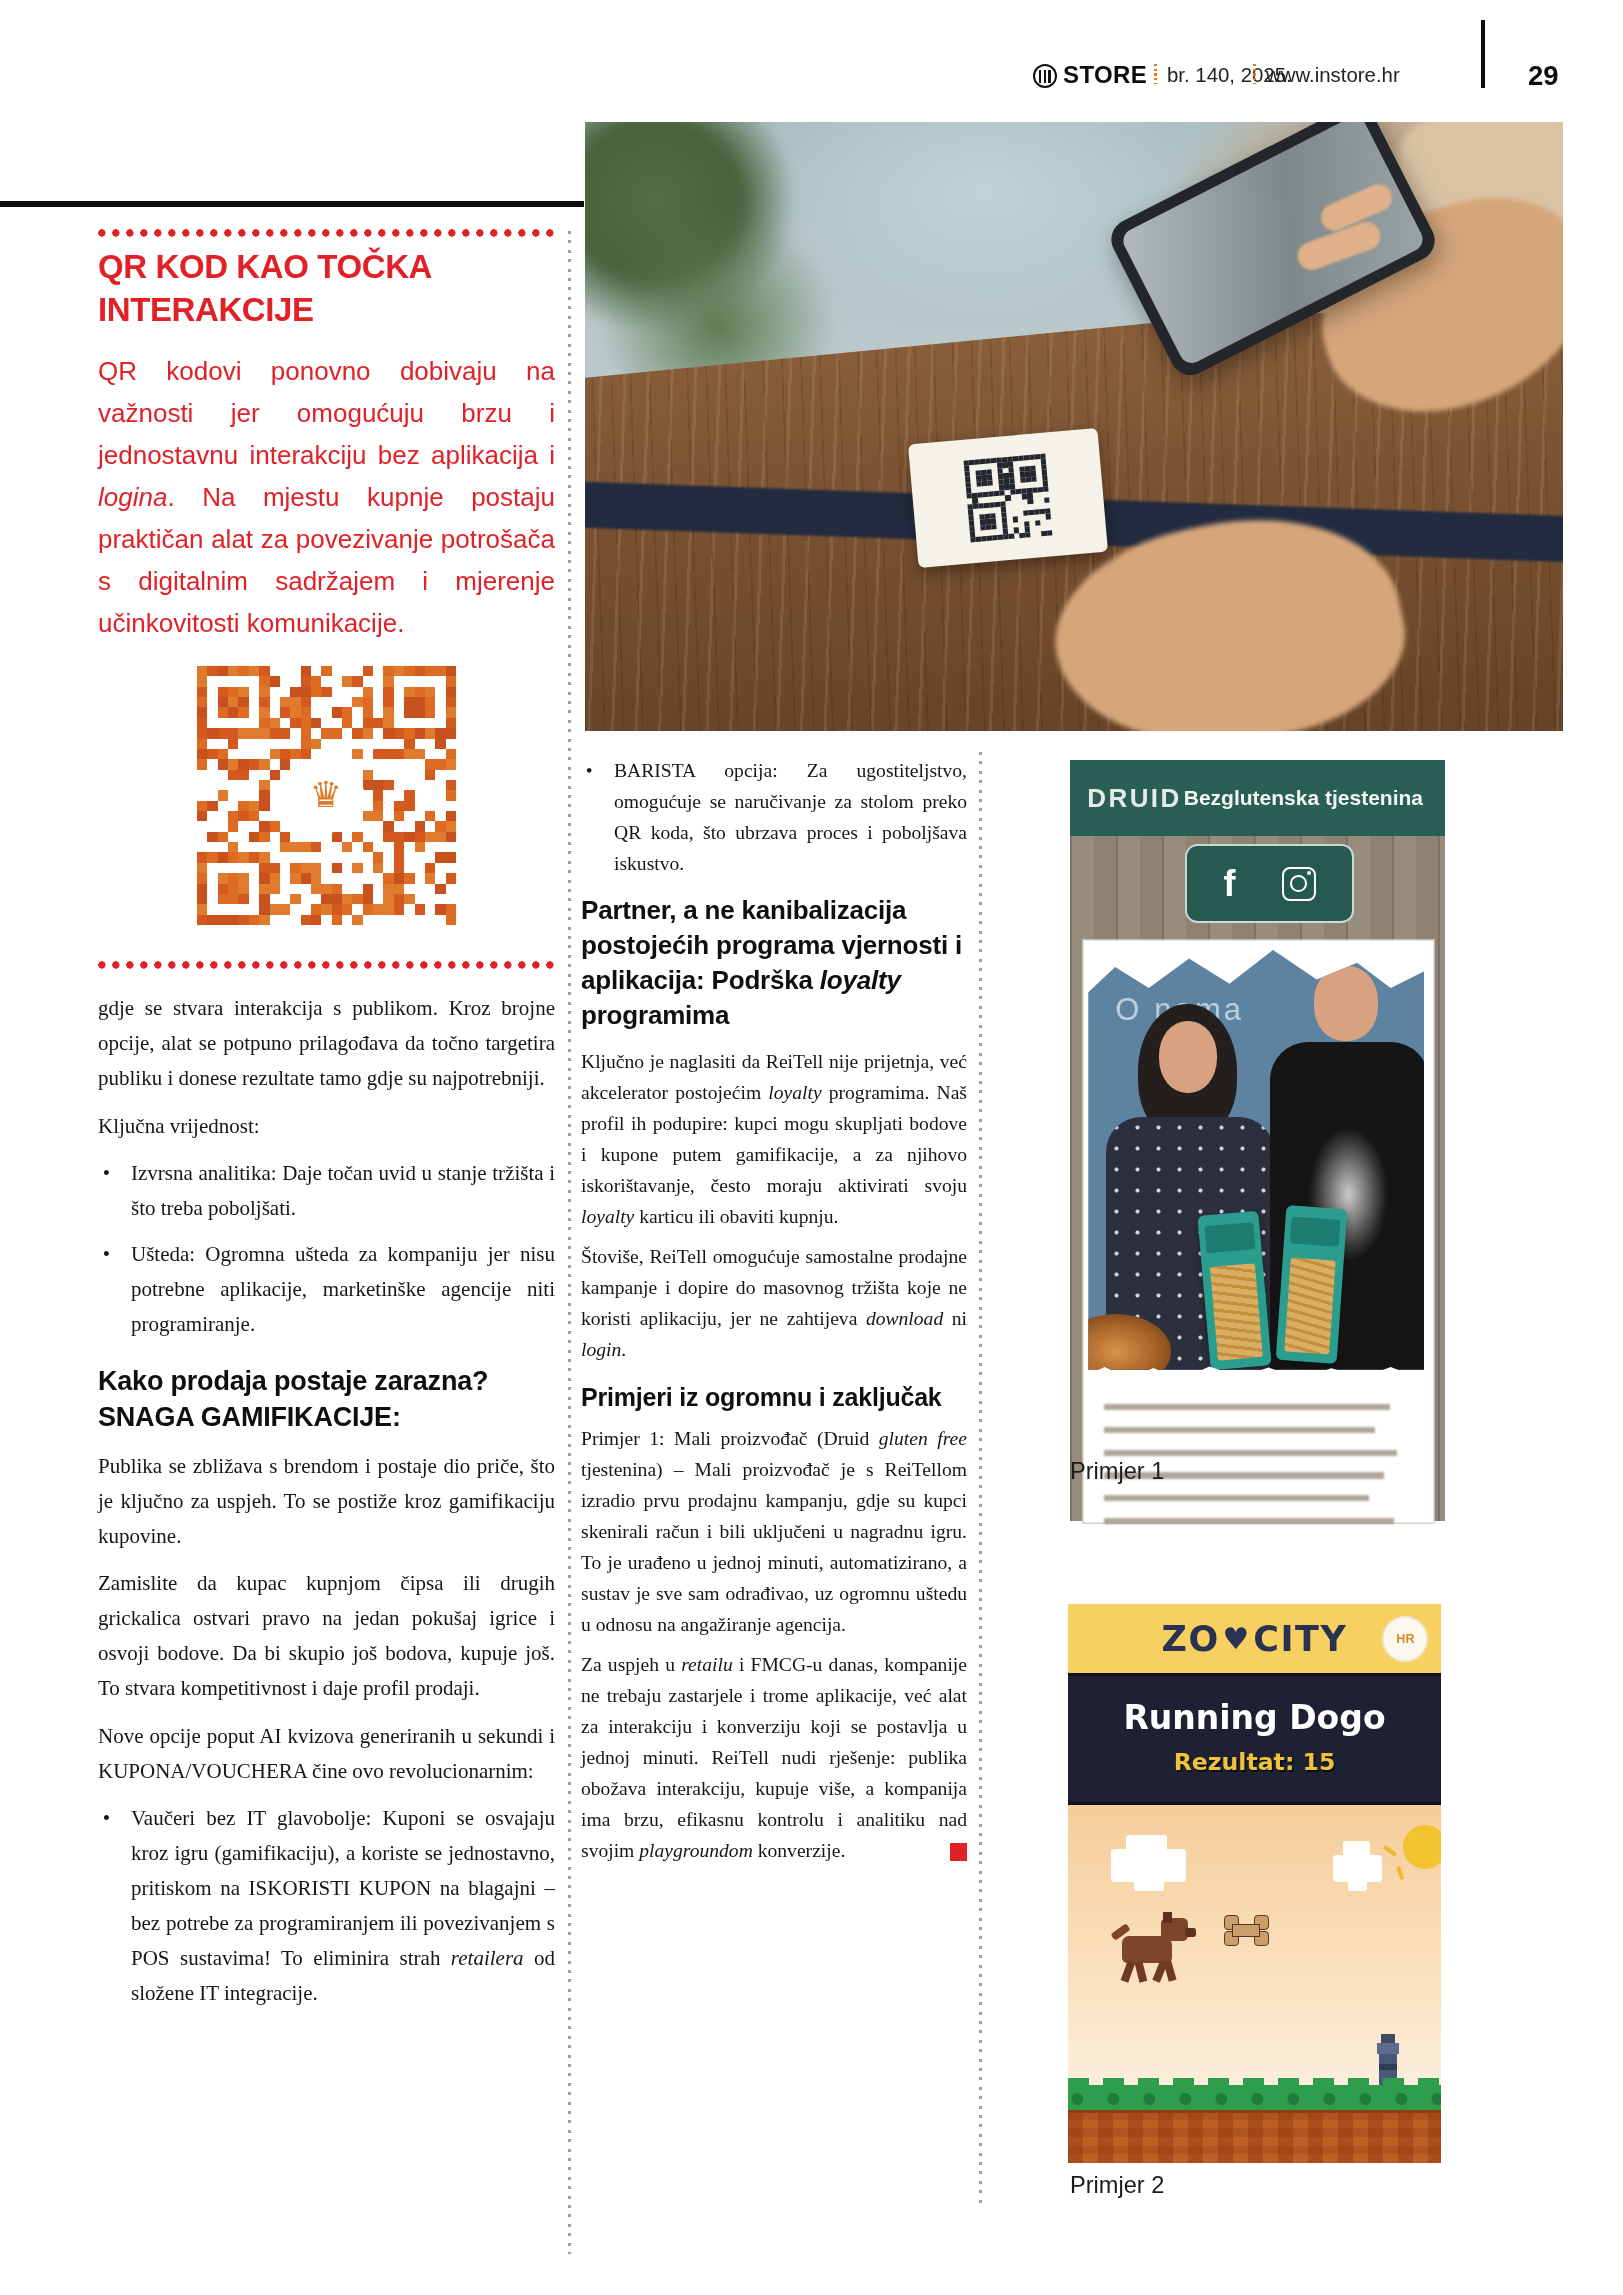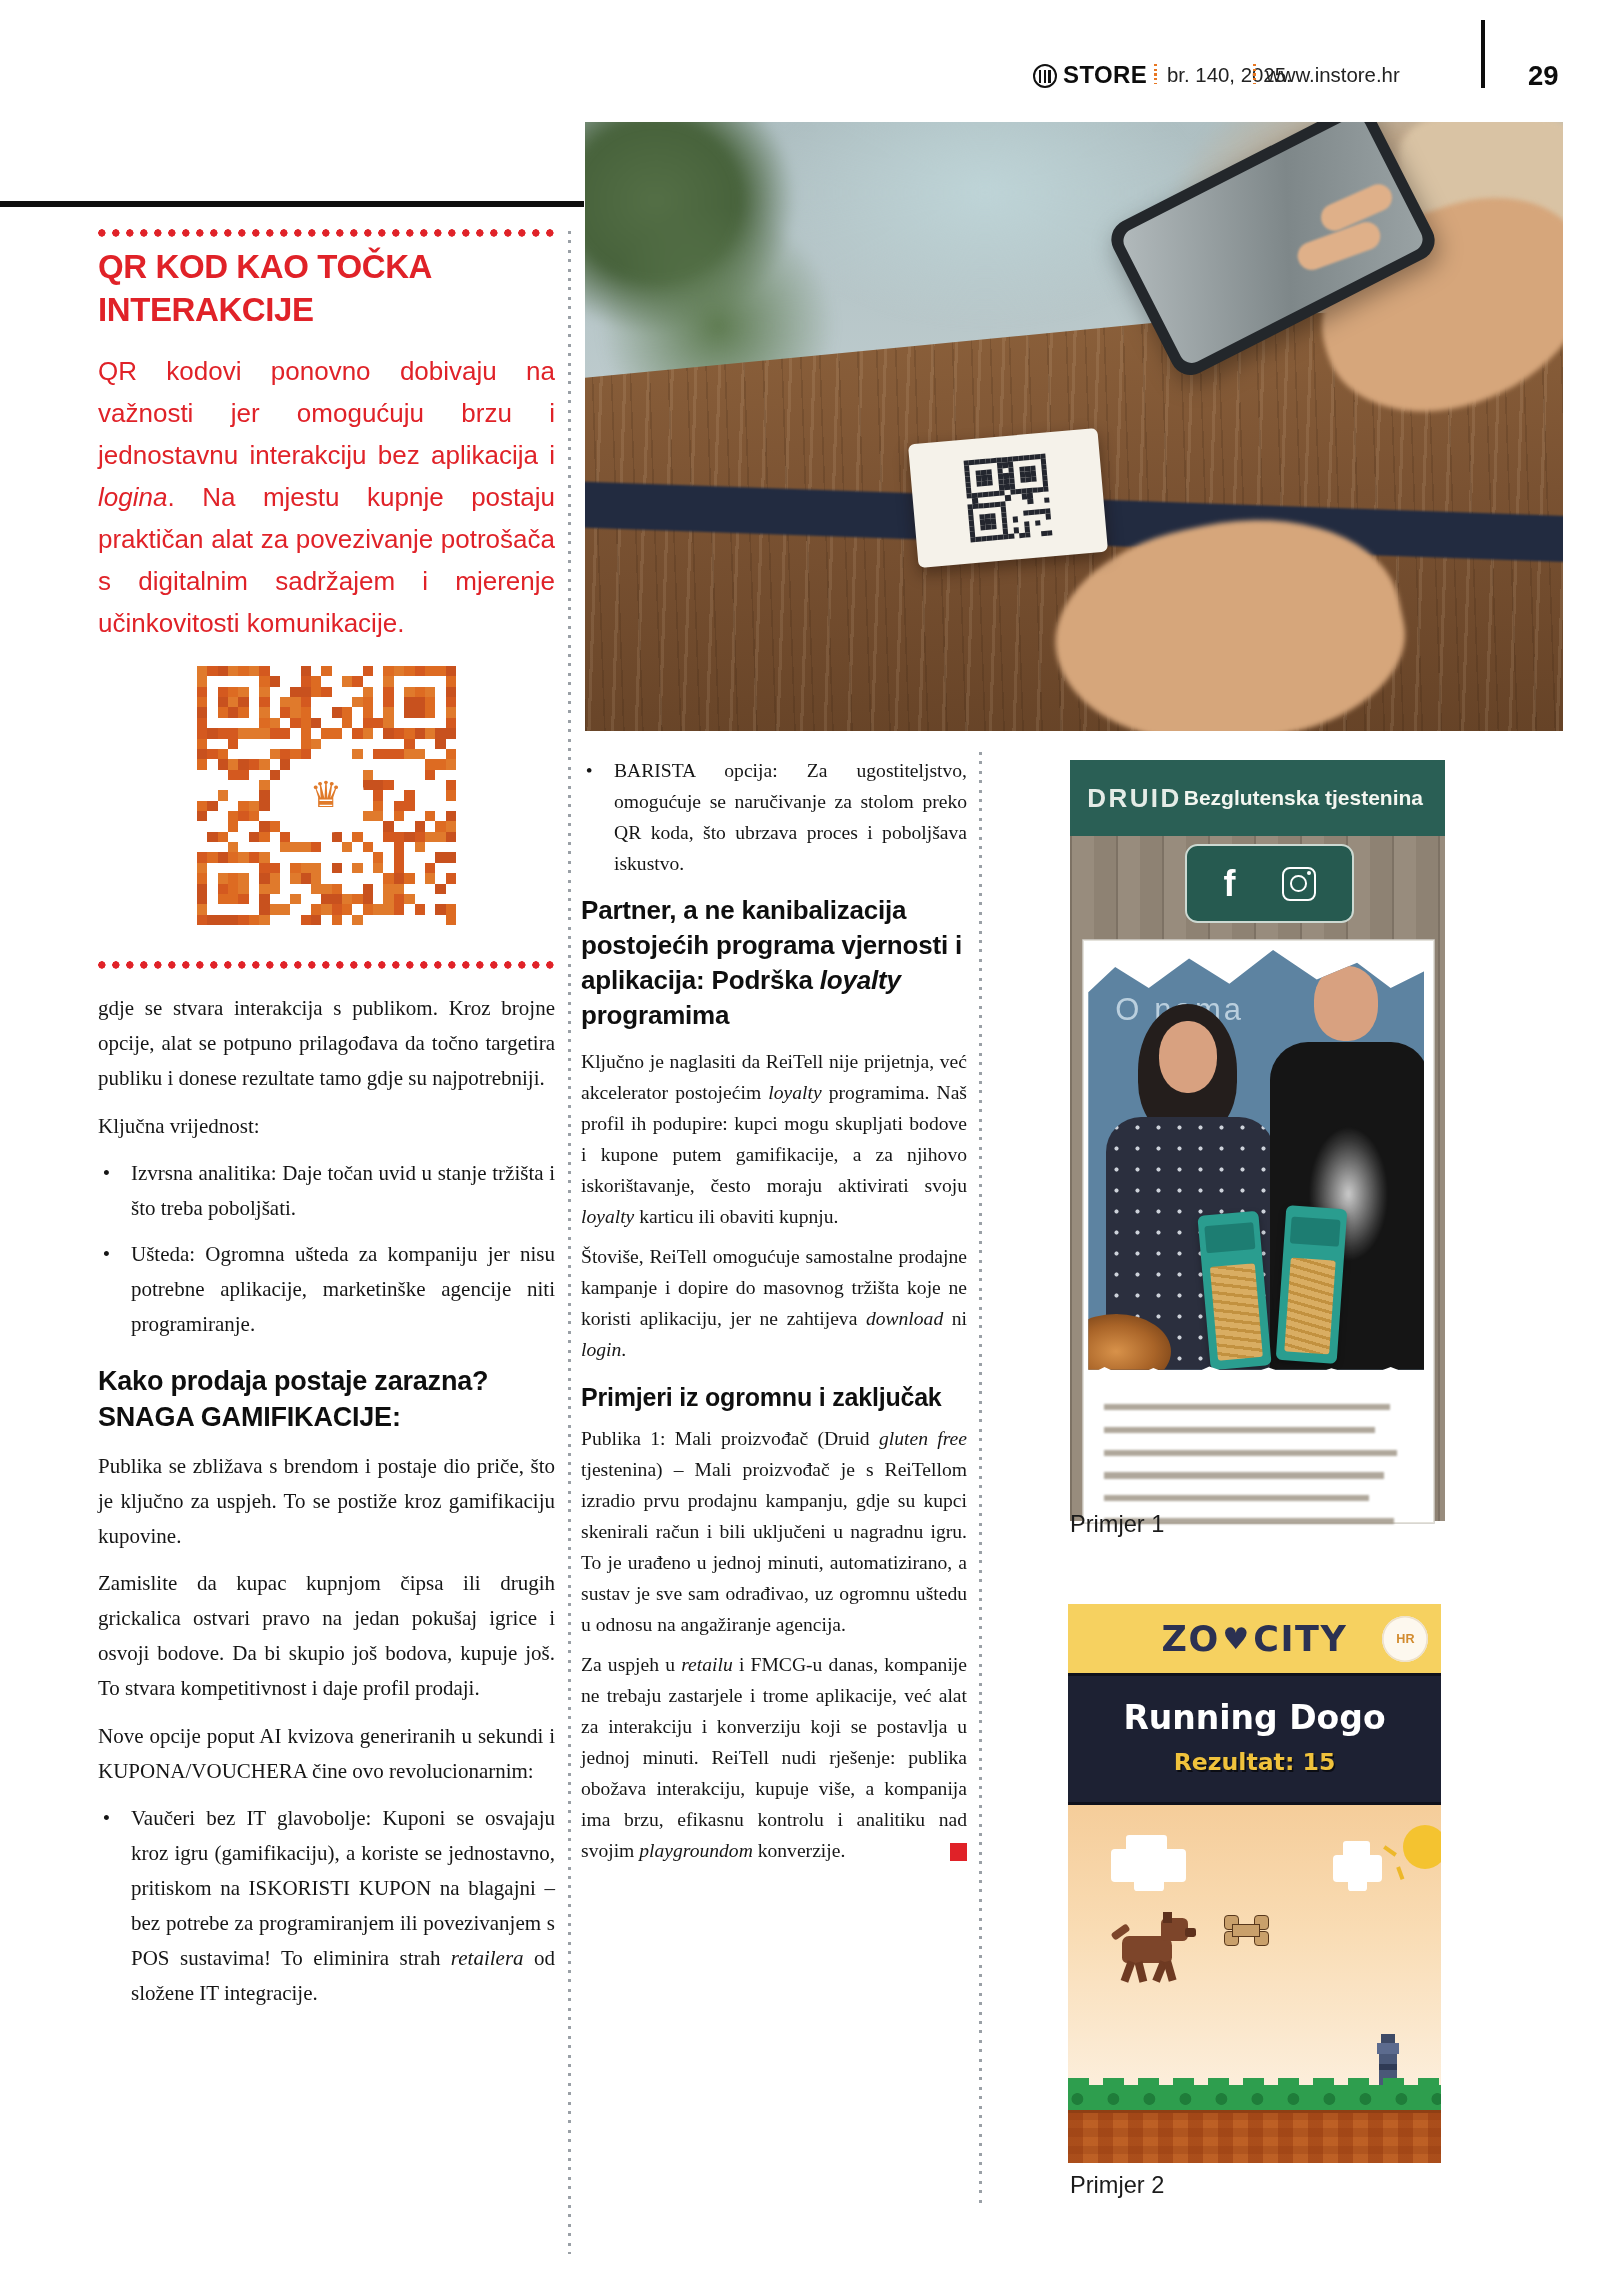--- a/index.html
+++ b/index.html
@@ -124,21 +124,21 @@
   .pack2{left:193px;top:261px;transform:rotate(4deg);}
   .plate{position:absolute;left:-27px;top:368px;width:110px;height:75px;border-radius:50%;
      background:radial-gradient(closest-side,#d8924a,#a96428 70%,#8a4f1e);}
   .torn{position:absolute;left:0;top:421px;width:100%;height:25px;background:#fff;
      clip-path:polygon(0 62%,6% 20%,13% 66%,20% 24%,28% 70%,36% 18%,45% 60%,53% 22%,62% 68%,71% 25%,80% 62%,88% 20%,95% 58%,100% 30%,100% 100%,0 100%);}
   .pc-text{position:absolute;left:20.4px;top:463px;width:308px;}
   .bline{height:6.3px;background:#8e8372;margin-bottom:16.5px;filter:blur(1.1px);opacity:.7;}
   .bline:nth-child(1){width:93%;}.bline:nth-child(2){width:88%;}.bline:nth-child(3){width:95%;}
   .bline:nth-child(4){width:91%;}.bline:nth-child(5){width:86%;}.bline:nth-child(6){width:94%;}
   .caption{font-family:"Liberation Sans",sans-serif;font-size:23.6px;color:#1b1b1b;}
-  .cap1{left:1070px;top:1511px;text-align:center;}
+  .cap1{left:1070px;top:1458px;text-align:center;}
   .cap2{left:1070px;top:2172px;}
 
   
   .game{left:1068px;top:1604px;width:373px;height:560px;}
   .g-top{position:relative;height:69px;background:#f6d160;display:flex;align-items:center;justify-content:center;}
   .g-logo{font-family:"DejaVu Sans",sans-serif;font-weight:bold;font-size:35px;color:#2b3152;
           letter-spacing:1.6px;display:flex;align-items:center;}
   .g-heart{font-size:30px;margin:0 2.4px;}
   .g-hr{position:absolute;right:12.6px;top:11.8px;width:46px;height:46px;background:#fdf8ee;border-radius:50%;
         display:flex;align-items:center;justify-content:center;font-family:"Liberation Sans",sans-serif;
@@ -1120,21 +1120,21 @@
   <div class="abs vsep v2"></div>
 
   <div class="abs mid">
     <ul class="blist">
       <li><span>BARISTA opcija: Za ugostiteljstvo, omogućuje se naručivanje za stolom preko QR koda, što ubrzava proces i poboljšava iskustvo.</span></li>
     </ul>
     <div class="mid-h"><span>Partner, a ne kanibalizacija postojećih programa vjernosti i aplikacija: Podrška </span><span class="it">loyalty</span><span> programima</span></div>
     <p><span>Ključno je naglasiti da ReiTell nije prijetnja, već akcelerator postojećim </span><span class="it">loyalty</span><span> programima. Naš profil ih podupire: kupci mogu skupljati bodove i kupone putem gamifikacije, a za njihovo iskorištavanje, često moraju aktivirati svoju </span><span class="it">loyalty</span><span> karticu ili obaviti kupnju.</span></p>
     <p><span>Štoviše, ReiTell omogućuje samostalne prodajne kampanje i dopire do masovnog tržišta koje ne koristi aplikaciju, jer ne zahtijeva </span><span class="it">download</span><span> ni </span><span class="it">login</span><span>.</span></p>
     <div class="mid-h2">Primjeri iz ogromnu i zaključak</div>
-    <p><span>Publika 1: Mali proizvođač (Druid </span><span class="it">gluten free</span><span> tjestenina) – Mali proizvođač je s ReiTellom izradio prvu prodajnu kampanju, gdje su kupci skenirali račun i bili uključeni u nagradnu igru. To je urađeno u jednoj minuti, automatizirano, a sustav je sve sam odrađivao, uz ogromnu uštedu u odnosu na angažiranje agencija.</span></p>
+    <p><span>Primjer 1: Mali proizvođač (Druid </span><span class="it">gluten free</span><span> tjestenina) – Mali proizvođač je s ReiTellom izradio prvu prodajnu kampanju, gdje su kupci skenirali račun i bili uključeni u nagradnu igru. To je urađeno u jednoj minuti, automatizirano, a sustav je sve sam odrađivao, uz ogromnu uštedu u odnosu na angažiranje agencija.</span></p>
     <p><span><span>Za uspjeh u </span><span class="it">retailu</span><span> i FMCG-u danas, kompanije ne trebaju zastarjele i trome aplikacije, već alat za interakciju i konverziju koji se postavlja u jednoj minuti. ReiTell nudi rješenje: publika obožava interakciju, kupuje više, a kompanija ima brzu, efikasnu kontrolu i analitiku nad svojim </span><span class="it">playgroundom</span><span> konverzije.</span></span><span class="end-square"></span></p>
   </div>
 
   <div class="abs druid">
     <div class="druid-hdr">
       <span class="druid-brand">DRUID</span>
       <span class="druid-title">Bezglutenska tjestenina</span>
     </div>
     <div class="social-box">
       <span class="fb-icon">f</span>

